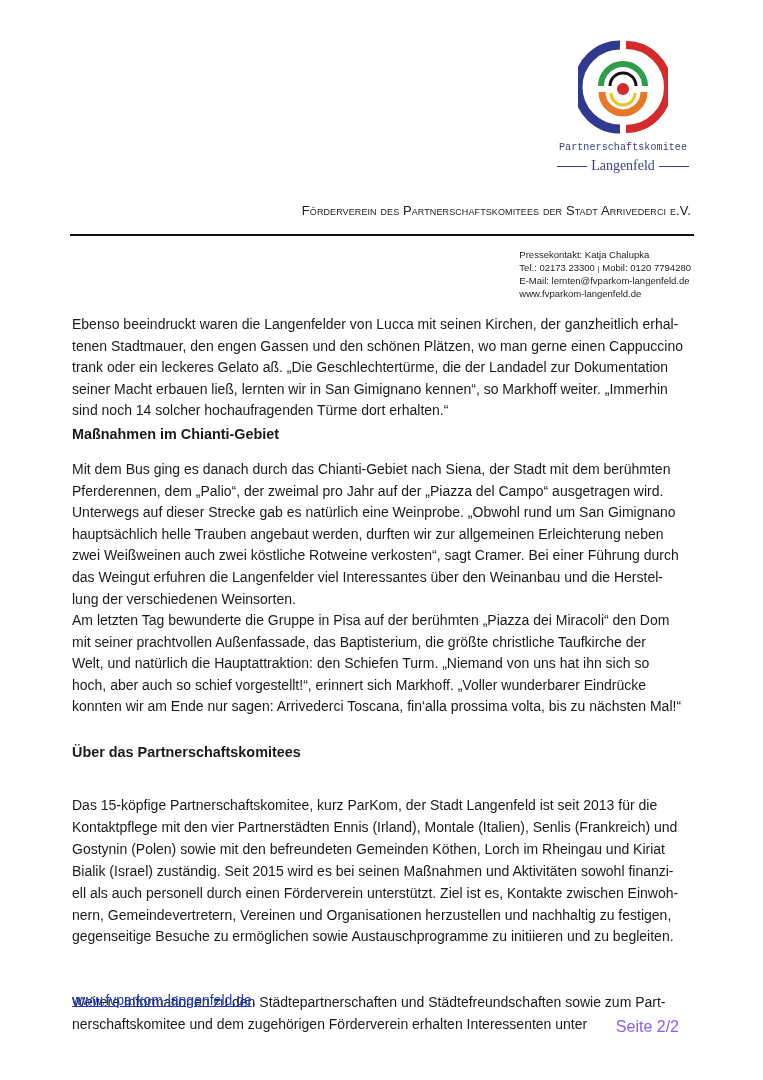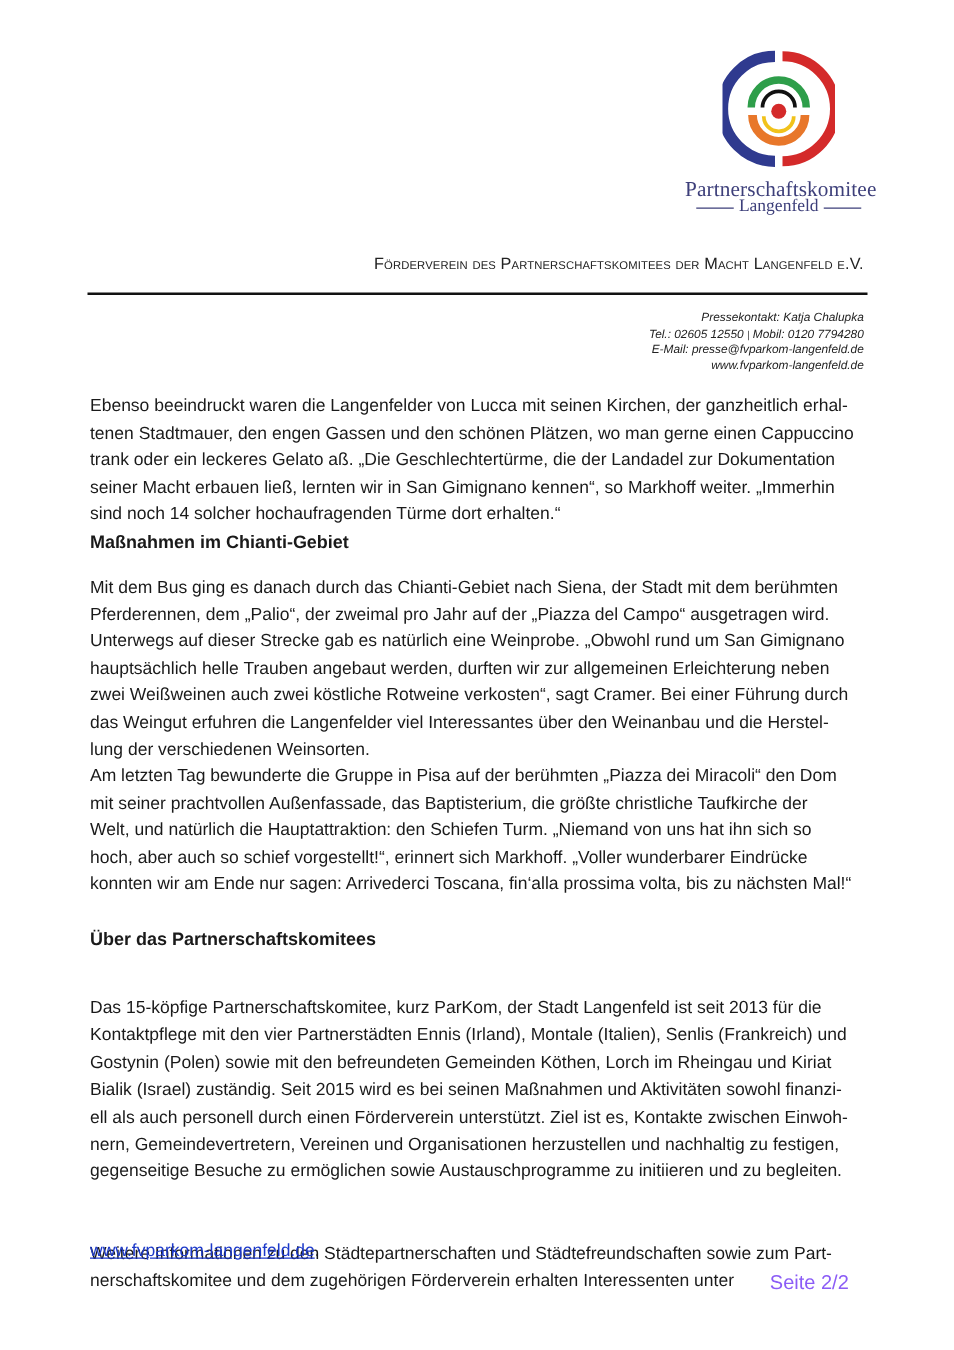--- a/index.html
+++ b/index.html
@@ -4,38 +4,38 @@
 <style>
   html, body { margin: 0; padding: 0; background: #ffffff; }
   body {
     width: 763px; height: 1080px; position: relative; overflow: hidden;
     font-family: "Liberation Sans", sans-serif; color: #1a1a1a;
   }
   .logo { position: absolute; left: 548px; top: 40px; width: 150px; height: 140px; }
   .logo svg { position: absolute; left: 30px; top: 0; }
   .logo-name {
     position: absolute; left: 0; top: 102px; width: 150px; text-align: center;
-    font-family: Liberation Serif, serif; font-size: 17px; color: #3d3f7a; letter-spacing: 0.1px;
+    font-family: Liberation Mono, monospace; font-size: 10px; color: #3d3f7a; letter-spacing: 0.1px;
   }
   .logo-sub {
     position: absolute; left: 0; top: 118px; width: 150px; text-align: center;
     font-family: "Liberation Serif", serif; font-size: 14px; color: #3d3f7a;
     display: flex; align-items: center; justify-content: center; gap: 4px;
   }
   .logo-sub .rule { display: inline-block; width: 30px; height: 1px; background: #3d3f7a; }
 
   .org {
     position: absolute; right: 72px; top: 203px; font-size: 13px; color: #222;
     font-variant: small-caps; letter-spacing: 0.1px;
   }
   .hr {
     position: absolute; left: 70px; width: 624px; top: 234px; height: 2px; background: #111;
   }
   .contact {
-    position: absolute; right: 72px; top: 249px; text-align: right; font-size: 9.5px; line-height: 12.7px; color: #222; font-style: italic;
+    position: absolute; right: 72px; top: 249px; font-size: 9.5px; line-height: 12.7px; color: #222;
   }
   .contact .sep { font-size: 8px; color: #444; }
 
   .p {
     position: absolute; left: 72px; width: 624px; font-size: 14px; line-height: 21.6px; color: #1a1a1a;
     white-space: pre-line;
   }
   .h { position: absolute; left: 72px; font-size: 14.4px; font-weight: bold; color: #1a1a1a; }
   .p2 { line-height: 21.9px; margin-top: 24px; }
   a.link { color: #1c39c9; text-decoration: underline; }
@@ -55,31 +55,31 @@
     <circle cx="45" cy="49" r="6" fill="#d42a2a"></circle>
   </svg>
   <div class="logo-name">Partnerschaftskomitee</div>
   <div class="logo-sub">
     <span class="rule"></span>
     <span>Langenfeld</span>
     <span class="rule"></span>
   </div>
 </div>
 
-<div class="org">Förderverein des Partnerschaftskomitees der Macht Langenfeld e.V.</div>
+<div class="org">Förderverein des Partnerschaftskomitees der Stadt Arrivederci e.V.</div>
 <div class="hr"></div>
 
 <div class="contact">
   <div>Pressekontakt: Katja Chalupka</div>
   <div>
-    <span>Tel.: 02605 12550</span>
+    <span>Tel.: 02173 23300</span>
     <span class="sep">|</span>
     <span>Mobil: 0120 7794280</span>
   </div>
-  <div>E-Mail: presse@fvparkom-langenfeld.de</div>
+  <div>E-Mail: lernten@fvparkom-langenfeld.de</div>
   <div>www.fvparkom-langenfeld.de</div>
 </div>
 
 <div class="p" style="top:314px;">Ebenso beeindruckt waren die Langenfelder von Lucca mit seinen Kirchen, der ganzheitlich erhal-
 tenen Stadtmauer, den engen Gassen und den schönen Plätzen, wo man gerne einen Cappuccino
 trank oder ein leckeres Gelato aß. „Die Geschlechtertürme, die der Landadel zur Dokumentation
 seiner Macht erbauen ließ, lernten wir in San Gimignano kennen“, so Markhoff weiter. „Immerhin
 sind noch 14 solcher hochaufragenden Türme dort erhalten.“</div>
 
 <div class="h" style="top:426px;">Maßnahmen im Chianti-Gebiet</div>

